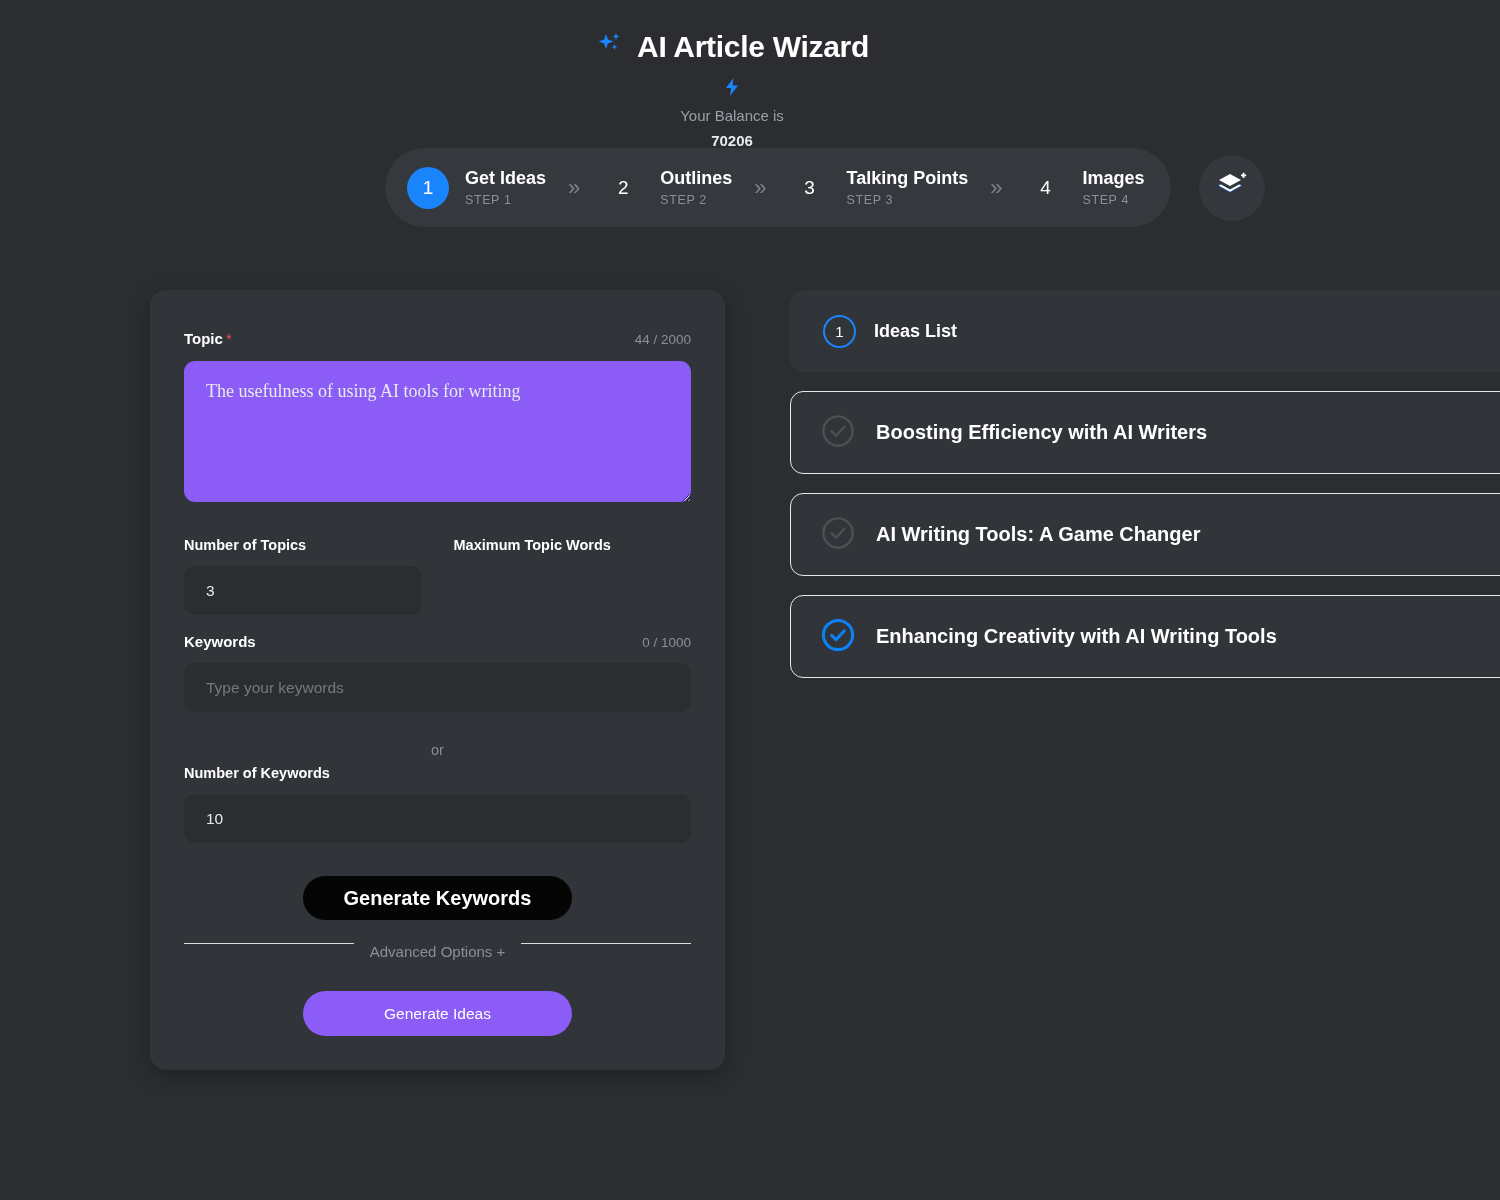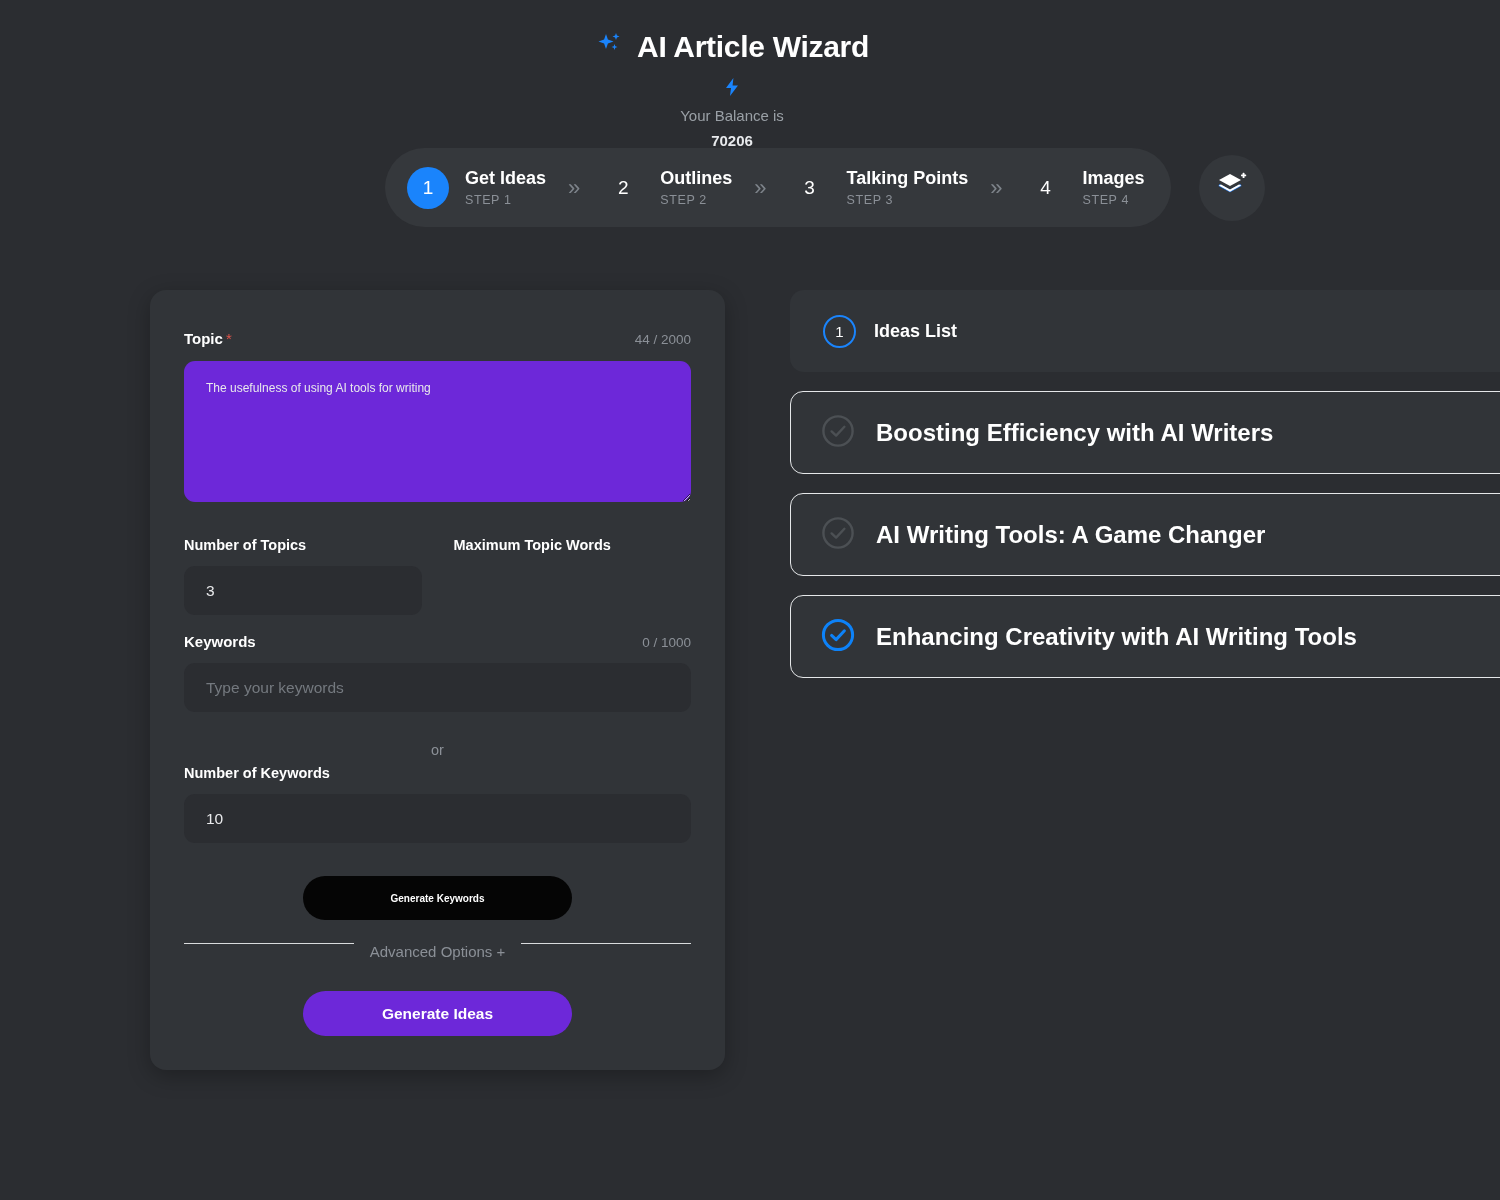--- a/index.html
+++ b/index.html
@@ -140,27 +140,27 @@
     font-size: 15px;
     font-weight: bold;
     color: #ffffff;
   }
   .req-star { color: #e0544a; font-size: 15px; margin-left: 3px; }
   .counter { font-size: 13.5px; color: #8b9097; }
 
   .textarea-box {
     width: 100%;
     height: 141px;
-    background: #6d28d9;
+    background: #8b5cf6;
     border: none;
     border-radius: 11px;
     padding: 20px 22px;
     color: #e9eaec;
-    font-size: 12px;
-    font-family: Liberation Sans, sans-serif;
+    font-size: 18px;
+    font-family: Liberation Serif, serif;
     resize: vertical;
     outline: none;
   }
   .textarea-box::placeholder { color: #74797f; }
 
   .row2 {
     display: flex;
     gap: 32px;
     margin-top: 31px;
   }
@@ -193,21 +193,21 @@
     color: #8b9097;
     margin-top: 30px;
   }
   .nkw-label { margin-top: 7px; }
 
   .btn-dark {
     display: block;
     margin: 33px auto 0 auto;
     background: #050505;
     color: #ffffff;
-    font-size: 10px;
+    font-size: 20px;
     font-weight: bold;
     border: none;
     border-radius: 24px;
     height: 44px;
     width: 269px;
     cursor: pointer;
     font-family: "Liberation Sans", sans-serif;
   }
 
   .adv-row {
@@ -215,24 +215,24 @@
     align-items: flex-start;
     gap: 16px;
     margin-top: 23px;
   }
   .adv-line { flex: 1; height: 1px; background: #d9dbdd; }
   .adv-text { font-size: 15px; color: #8b9097; cursor: pointer; white-space: nowrap; }
 
   .btn-primary {
     display: block;
     margin: 31px auto 0 auto;
-    background: #6d28d9;
+    background: #8b5cf6;
     color: #ffffff;
     font-size: 15.5px;
-    font-weight: bold;
+    font-weight: normal;
     border: none;
     border-radius: 24px;
     height: 45px;
     width: 269px;
     cursor: pointer;
     font-family: "Liberation Sans", sans-serif;
   }
 
   
   .ideas-panel {
@@ -271,21 +271,21 @@
     border-radius: 13px;
     height: 83px;
     display: flex;
     align-items: center;
     padding-left: 30px;
     gap: 21px;
     cursor: pointer;
   }
   .idea-card:first-of-type { margin-top: 20px; }
   .idea-text {
-    font-size: 24px;
+    font-size: 20px;
     font-weight: bold;
     color: #ffffff;
   }
   .check-icon { flex: none; display: block; }
 </style>
 </head>
 <body>
 
 <div class="page">
 

